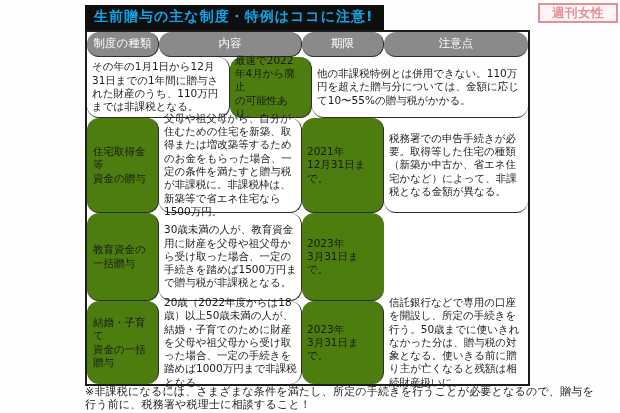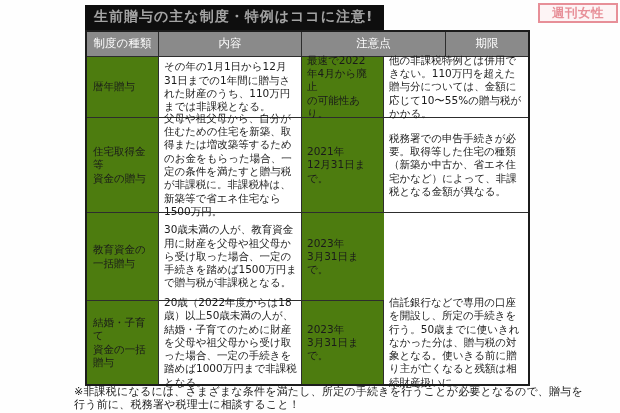--- a/index.html
+++ b/index.html
@@ -8,21 +8,21 @@
     background:#ffffff;
     font-family:"DejaVu Sans","Liberation Sans",sans-serif;
     color:#1a1a1a;
     overflow:hidden;
   }
   .page{position:relative;width:620px;height:413px;background:#fefefe;}
 
   
   .title-bar{
     position:absolute;left:85px;top:5px;
-    background:#0e0e0e;color:#a3a3a3;
+    background:#0e0e0e;color:#0ea5e9;
     font-size:14px;font-weight:bold;
     letter-spacing:1px;
     padding:3px 11px 8px 9px;
     white-space:nowrap;
   }
 
   
   .logo{
     position:absolute;top:3px;right:2px;
     display:flex;align-items:stretch;height:20px;
@@ -52,20 +52,21 @@
     background:#ffffff;
   }
   .tr{display:flex;width:100%;}
   .td,.th{
     box-sizing:border-box;
     border-right:1px solid #2d2d2d;
     border-bottom:1px solid #2d2d2d;
     display:flex;align-items:center;
     font-size:10.5px;line-height:13.3px;
     padding:3px 4px;
+    border-radius:12px;
   }
   .td:last-child,.th:last-child{border-right:none;}
   .tr:last-child .td{border-bottom:none;}
 
   .c1{width:72px;}
   .c2{width:143px;}
   .c3{width:82px;}
   .c4{width:148px;flex:1;}
 
   .head .th{
@@ -80,47 +81,46 @@
   .r3{height:88px;}
   .r4{height:83px;}
 
   .gray{background:#4d7c0f;}
   .c1.td{padding-left:6px;white-space:pre-line;}
   .c3.td{padding-left:5px;white-space:pre-line;}
   .c2.td,.c4.td{padding-left:5px;padding-right:4px;}
 
   
   .footnote{
-    position:absolute;left:74px;top:386px;width:517px;
+    position:absolute;left:85px;top:386px;width:517px;
     font-size:11px;line-height:12.8px;
     letter-spacing:0.2px;
   }
 </style>
 </head>
 <body>
 
 <div class="page">
 
   <div class="title-bar">生前贈与の主な制度・特例はココに注意!</div>
 
   <div class="logo">
     <span class="logo-name">週刊女性</span>
   </div>
 
   <div class="tbl">
 
     <div class="tr head">
       <div class="th c1">制度の種類</div>
       <div class="th c2">内容</div>
+      <div class="th c3">期限</div>
       <div class="th c4">注意点</div>
-      <div class="th c3">期限</div>
     </div>
 
     <div class="tr r1">
-      <div class="td c1 gray">暦年贈与</div>
       <div class="td c2">その年の1月1日から12月31日までの1年間に贈与された財産のうち、110万円までは非課税となる。</div>
       <div class="td c3 gray">最速で2022
 年4月から廃
 止
 の可能性あり。</div>
       <div class="td c4">他の非課税特例とは併用できない。110万円を超えた贈与分については、金額に応じて10〜55%の贈与税がかかる。</div>
     </div>
 
     <div class="tr r2">
       <div class="td c1 gray">住宅取得金等

